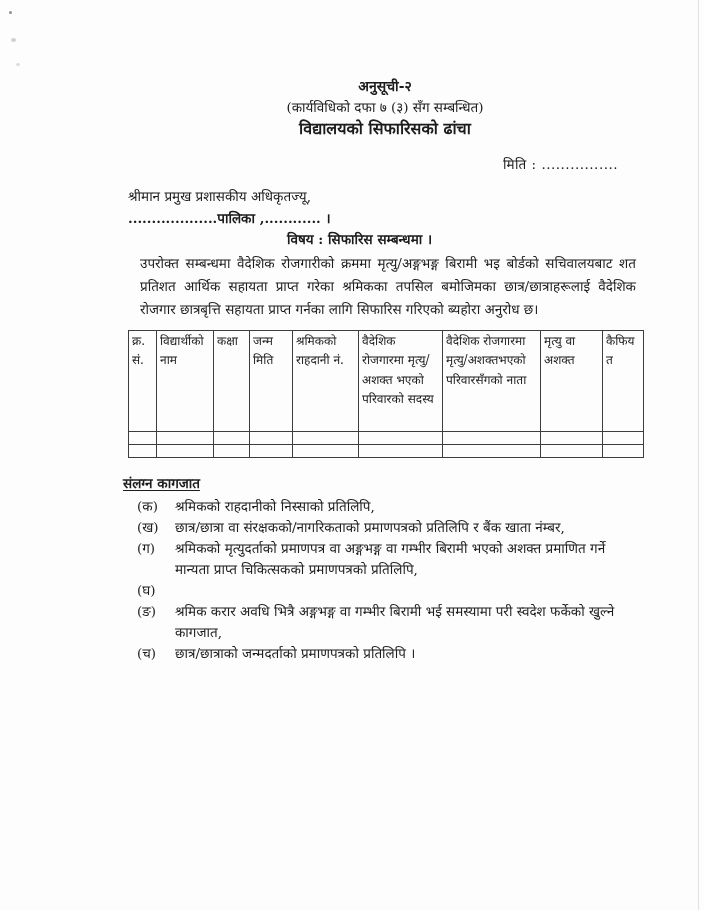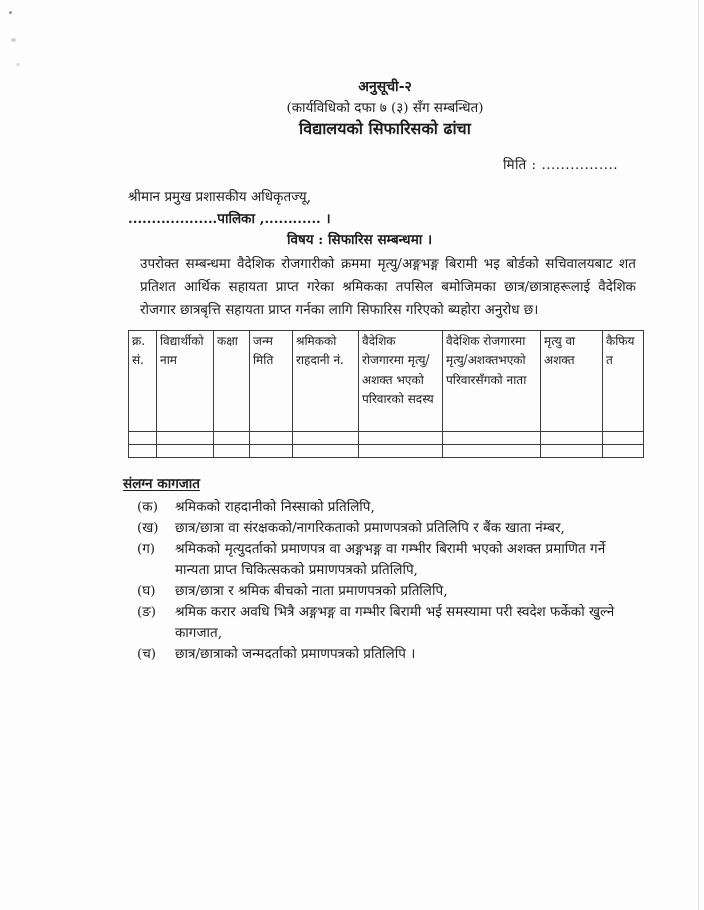--- a/index.html
+++ b/index.html
@@ -153,21 +153,20 @@
   <div class="att-item">
     <span class="att-label">(ख)</span>
     <span class="att-text">छात्र/छात्रा वा संरक्षकको/नागरिकताको प्रमाणपत्रको प्रतिलिपि र बैंक खाता नंम्बर,</span>
   </div>
   <div class="att-item">
     <span class="att-label">(ग)</span>
     <span class="att-text">श्रमिकको मृत्युदर्ताको प्रमाणपत्र वा अङ्गभङ्ग वा गम्भीर बिरामी भएको अशक्त प्रमाणित गर्ने मान्यता प्राप्त चिकित्सकको प्रमाणपत्रको प्रतिलिपि,</span>
   </div>
   <div class="att-item">
     <span class="att-label">(घ)</span>
-    <span class="att-text">छात्र/छात्रा र श्रमिक बीचको नाता प्रमाणपत्रको प्रतिलिपि,</span>
   </div>
   <div class="att-item">
     <span class="att-label">(ङ)</span>
     <span class="att-text">श्रमिक करार अवधि भित्रै अङ्गभङ्ग वा गम्भीर बिरामी भई समस्यामा परी स्वदेश फर्केको खुल्ने कागजात,</span>
   </div>
   <div class="att-item">
     <span class="att-label">(च)</span>
     <span class="att-text">छात्र/छात्राको जन्मदर्ताको प्रमाणपत्रको प्रतिलिपि ।</span>
   </div>
 </div>

